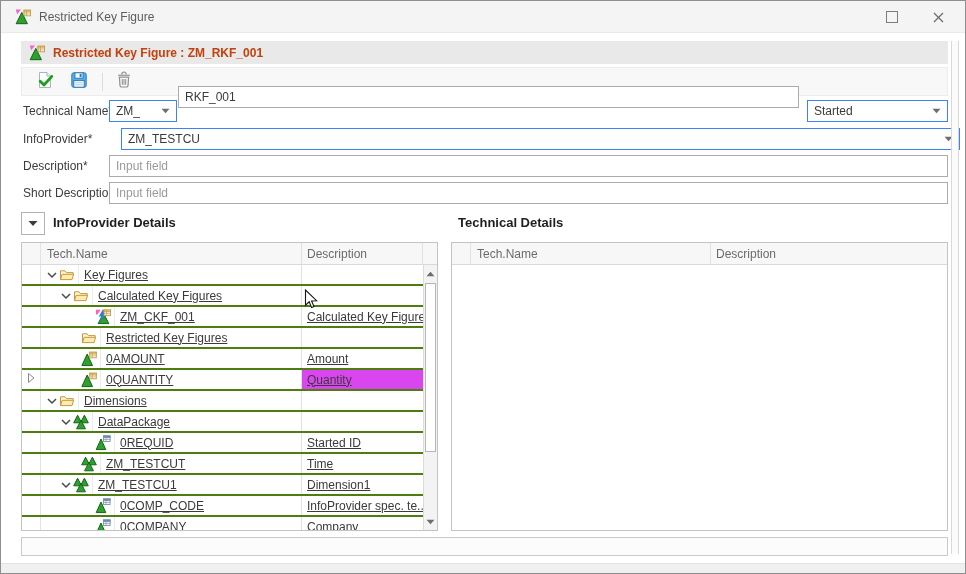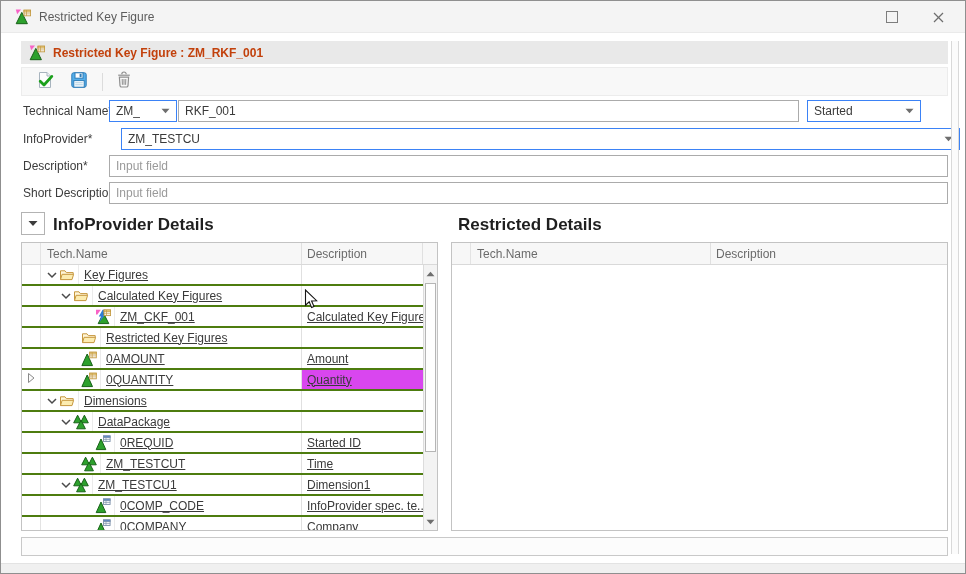--- a/index.html
+++ b/index.html
@@ -27,21 +27,21 @@
   .tb-sep { width:1px; height:18px; background:#dcdcdc; margin:0 8px 0 2px; }
   
   .flabel { position:absolute; left:22px; height:22px; line-height:22px; color:#3c3c3c; }
   .ctl { position:absolute; height:22px; border:1px solid #3b82f6; background:#fff; }
   .select { display:flex; align-items:center; justify-content:space-between; padding:0 6px; }
   .select .val { white-space:nowrap; overflow:hidden; }
   input.txt { position:absolute; height:22px; border:1px solid #ababab; background:#fff; font:inherit; color:#3a3a3a; padding:0 6px; outline:none; }
   input.txt::placeholder { color:#9a9a9a; }
   
   .sec-toggle { position:absolute; left:20px; top:211px; width:24px; height:23px; border:1px solid #b3b3b3; background:#fff; display:flex; align-items:center; justify-content:center; }
-  .sec-title { position:absolute; top:214px; font-weight:bold; font-size:17px; color:#1f1f1f; }
+  .sec-title { position:absolute; top:214px; font-weight:bold; font-size:13px; color:#1f1f1f; }
   .sec-title.left { left:52px; }
   .sec-title.right { left:457px; }
   
   .dtable { position:absolute; top:241px; height:289px; border:1px solid #c3c3c3; background:#fff; overflow:hidden; }
   .dtable.left { left:20px; width:417px; }
   .dtable.right { left:450px; width:497px; }
   .thead { display:flex; height:22px; background:#f7f7f7; border-bottom:1px solid #d9d9d9; color:#6b6b6b; }
   .thead .hc { display:flex; align-items:center; height:100%; }
   .hc.gut { width:19px; border-right:1px solid #e3e3e3; }
   .left .hc.name { width:261px; padding-left:6px; border-right:1px solid #e0e0e0; }
@@ -143,22 +143,22 @@
       </div>
   </div>
 
   <div class="flabel" style="top:99px;">Technical Name*</div>
   <div class="ctl select" style="left:108px; top:99px; width:68px;">
     <span class="val">ZM_</span>
     <svg width="9" height="6">
         <polygon points="0.5,0.8 8.5,0.8 4.5,5.2" fill="#6e6e6e"></polygon>
       </svg>
   </div>
-  <input class="txt" style="left: 177px; top: 99px; width: 621px;" value="RKF_001">
-  <div class="ctl select" style="left:806px; top:99px; width:114px;gap:32px;">
+  <input class="txt" style="left: 177px; top: 85px; width: 621px;" value="RKF_001">
+  <div class="ctl select" style="left:806px; top:99px; width:141px;gap:32px;">
     <span class="val">Started</span>
     <svg width="9" height="6">
         <polygon points="0.5,0.8 8.5,0.8 4.5,5.2" fill="#6e6e6e"></polygon>
       </svg>
   </div>
 
   <div class="flabel" style="top:127px;">InfoProvider*</div>
   <div class="ctl select" style="left:120px; top:127px; width:839px;">
     <span class="val">ZM_TESTCU</span>
     <svg width="9" height="6">
@@ -171,21 +171,21 @@
 
   <div class="flabel" style="top:181px;">Short Description</div>
   <input class="txt" style="left: 108px; top: 181px; width: 839px;" placeholder="Input field">
 
   <div class="sec-toggle">
     <svg width="10" height="7">
         <polygon points="0.5,1 9.5,1 5,6" fill="#3c3c3c"></polygon>
       </svg>
   </div>
   <div class="sec-title left">InfoProvider Details</div>
-  <div class="sec-title right">Restricted Details</div>
+  <div class="sec-title right">Technical Details</div>
 
   <div class="dtable left">
     <div class="thead">
       <div class="hc gut"></div>
       <div class="hc name">Tech.Name</div>
       <div class="hc desc">Description</div>
       <div class="hc sbh"></div>
     </div>
     <div class="tbody" id="tree-body">
         <div class="trow">

